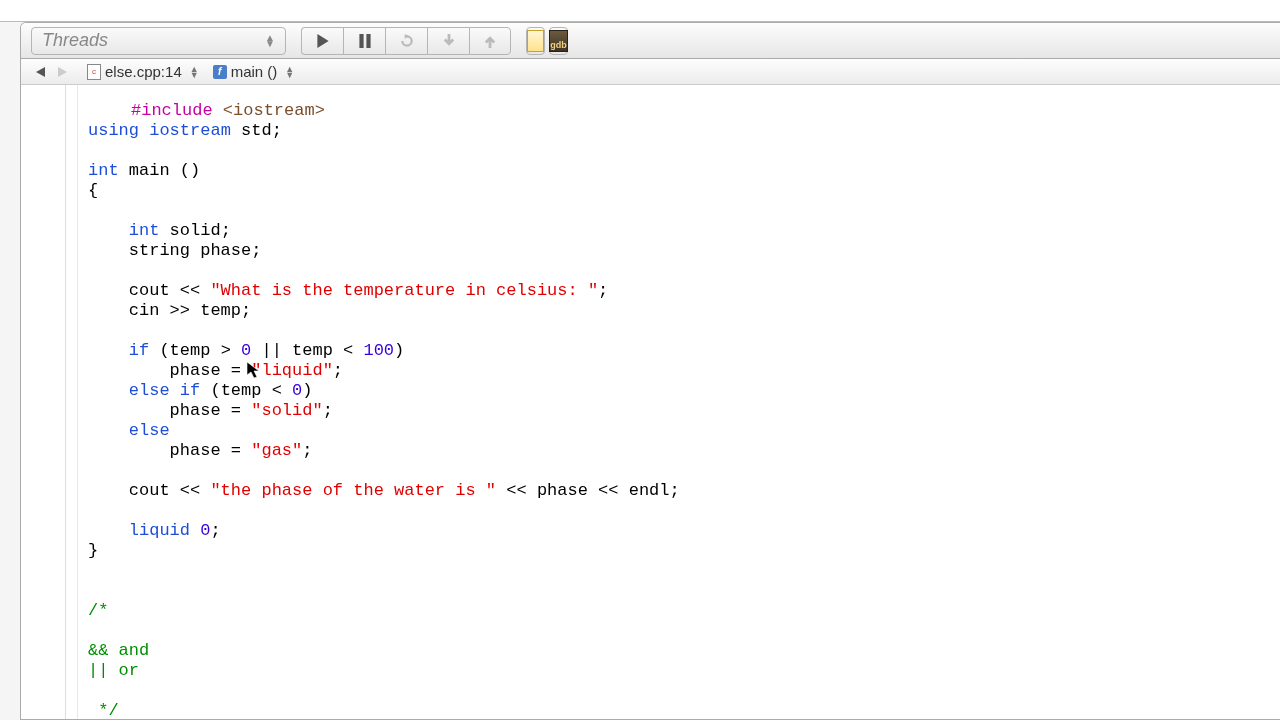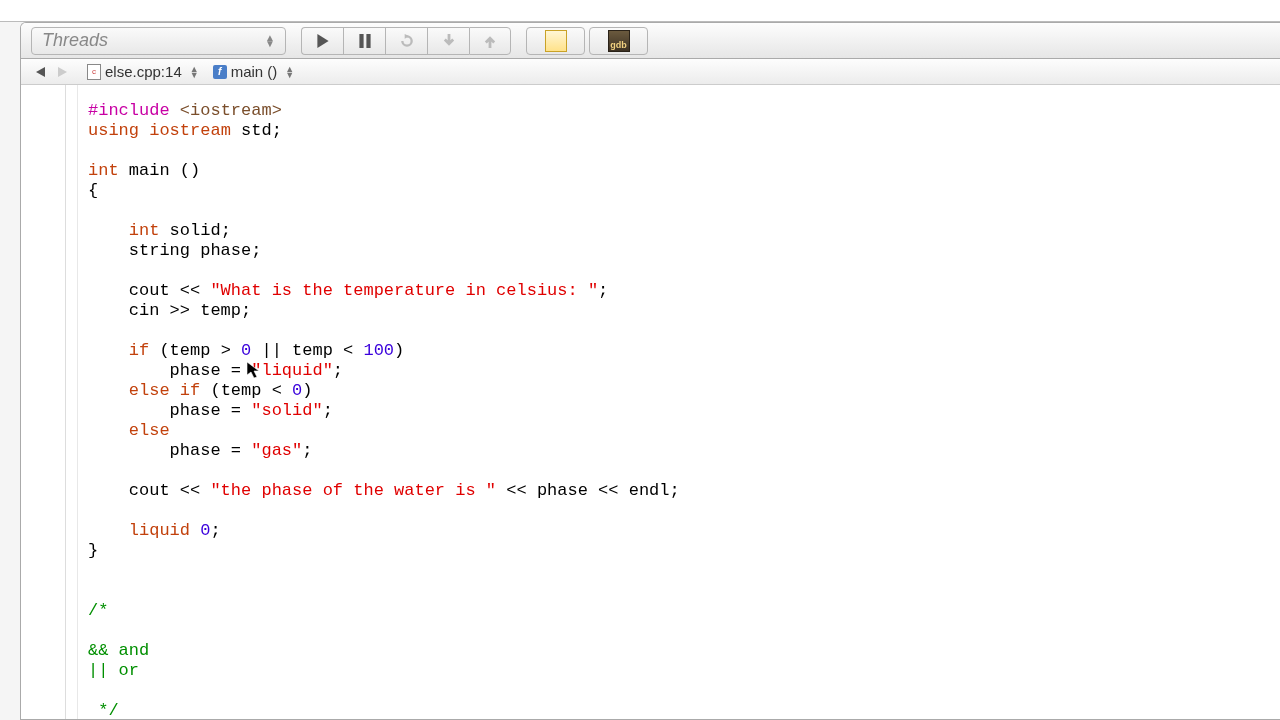--- a/index.html
+++ b/index.html
@@ -76,21 +76,21 @@
 .debug-btn:last-child { border-radius: 0 4px 4px 0; border-right: 1px solid #b5b5b5; }
 .debug-btn svg { width: 14px; height: 14px; fill: #555; }
 .debug-btn.dim svg { fill: #bbb; }
 .extra-btns {
   display: flex;
   align-items: center;
   margin-left: 15px;
   gap: 4px;
 }
 .icon-btn {
-  width: 59px;
+  width: 19px;
   height: 28px;
   border: 1px solid #b5b5b5;
   border-radius: 4px;
   display: flex;
   align-items: center;
   justify-content: center;
   background: linear-gradient(#fafafa, #e8e8e8);
 }
 .sheet-icon {
   width: 22px; height: 22px;
@@ -184,25 +184,25 @@
 .code {
   flex: 1;
   font-family: Menlo, Monaco, "Courier New", monospace;
   font-size: 17px;
   line-height: 20px;
   padding: 16px 10px;
   white-space: pre;
   color: #000;
   position: relative;
 }
-.kw { color: #c2410c; }
+.kw { color: #1d4ed8; }
 .str { color: #e00000; }
 .num { color: #3a00dc; }
 .cmt { color: #008f00; }
-.pp { color: #7a4e2b; }
+.pp { color: #7a4e2b; margin-left: 43px; }
 .pp-kw { color: #c800a4; }
 .cursor-ptr {
   position: absolute;
   left: 148px;
   top: 256px;
   width: 16px;
   height: 18px;
 }
 .cursor-ptr svg { width: 100%; height: 100%; }
 </style>

